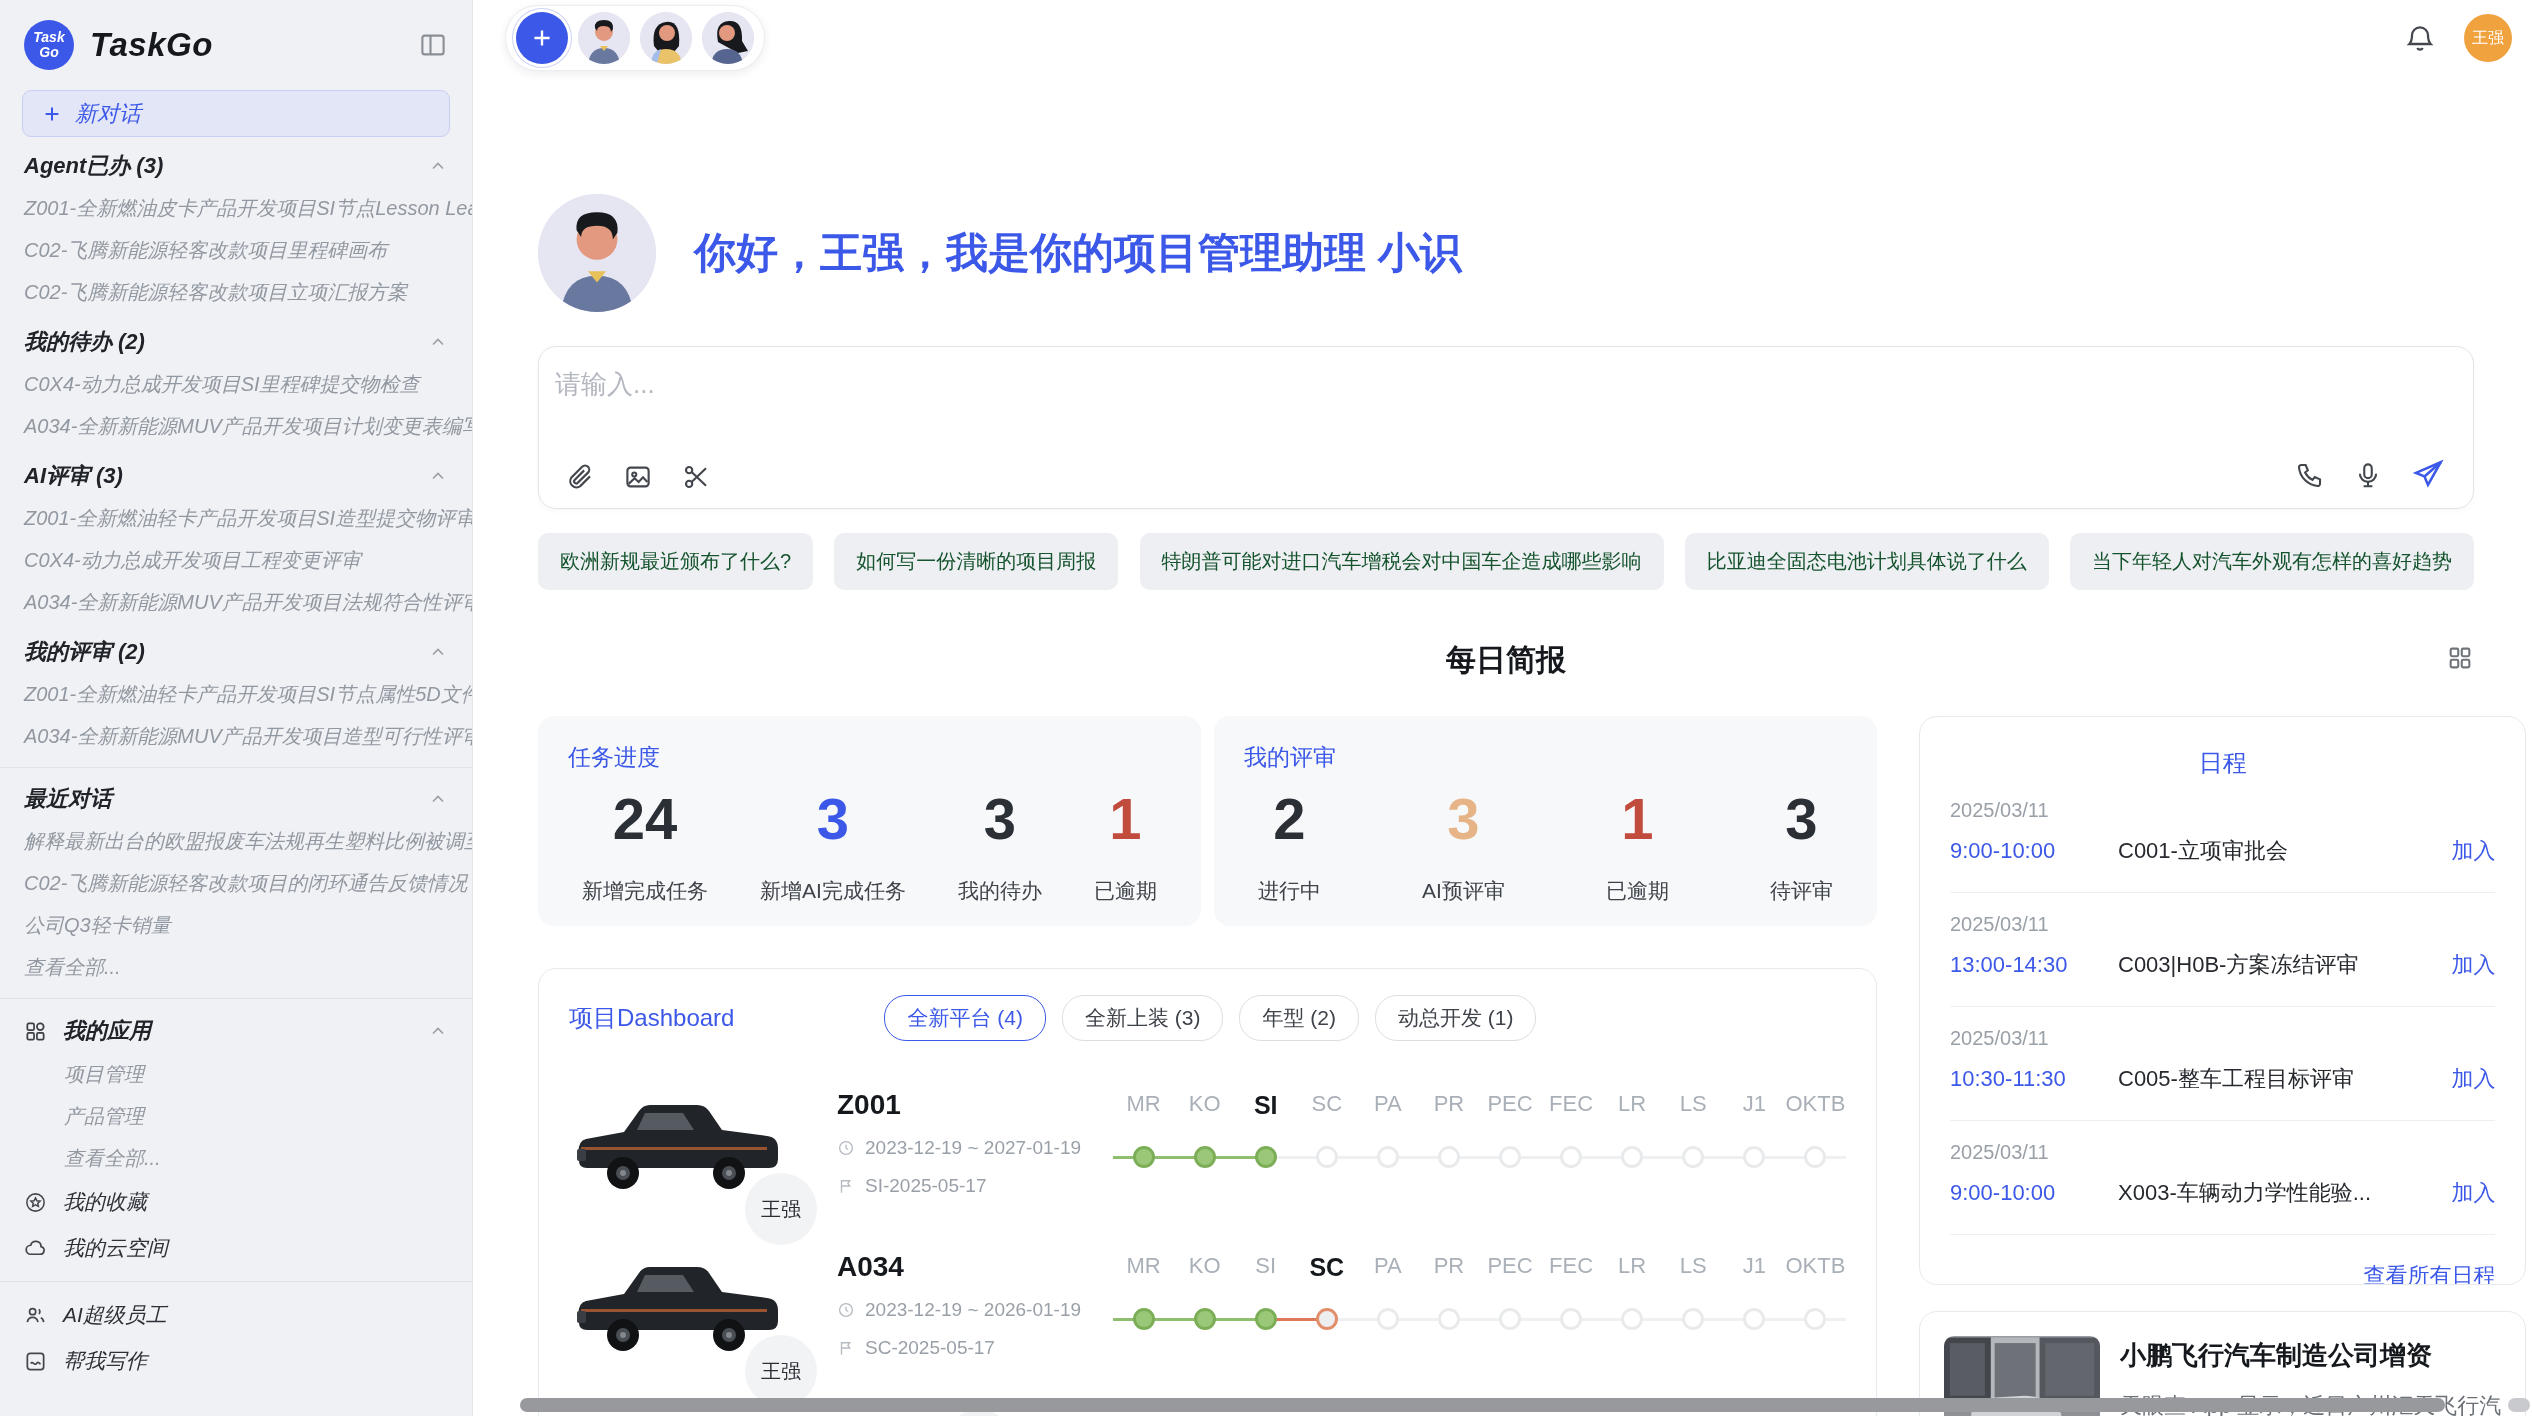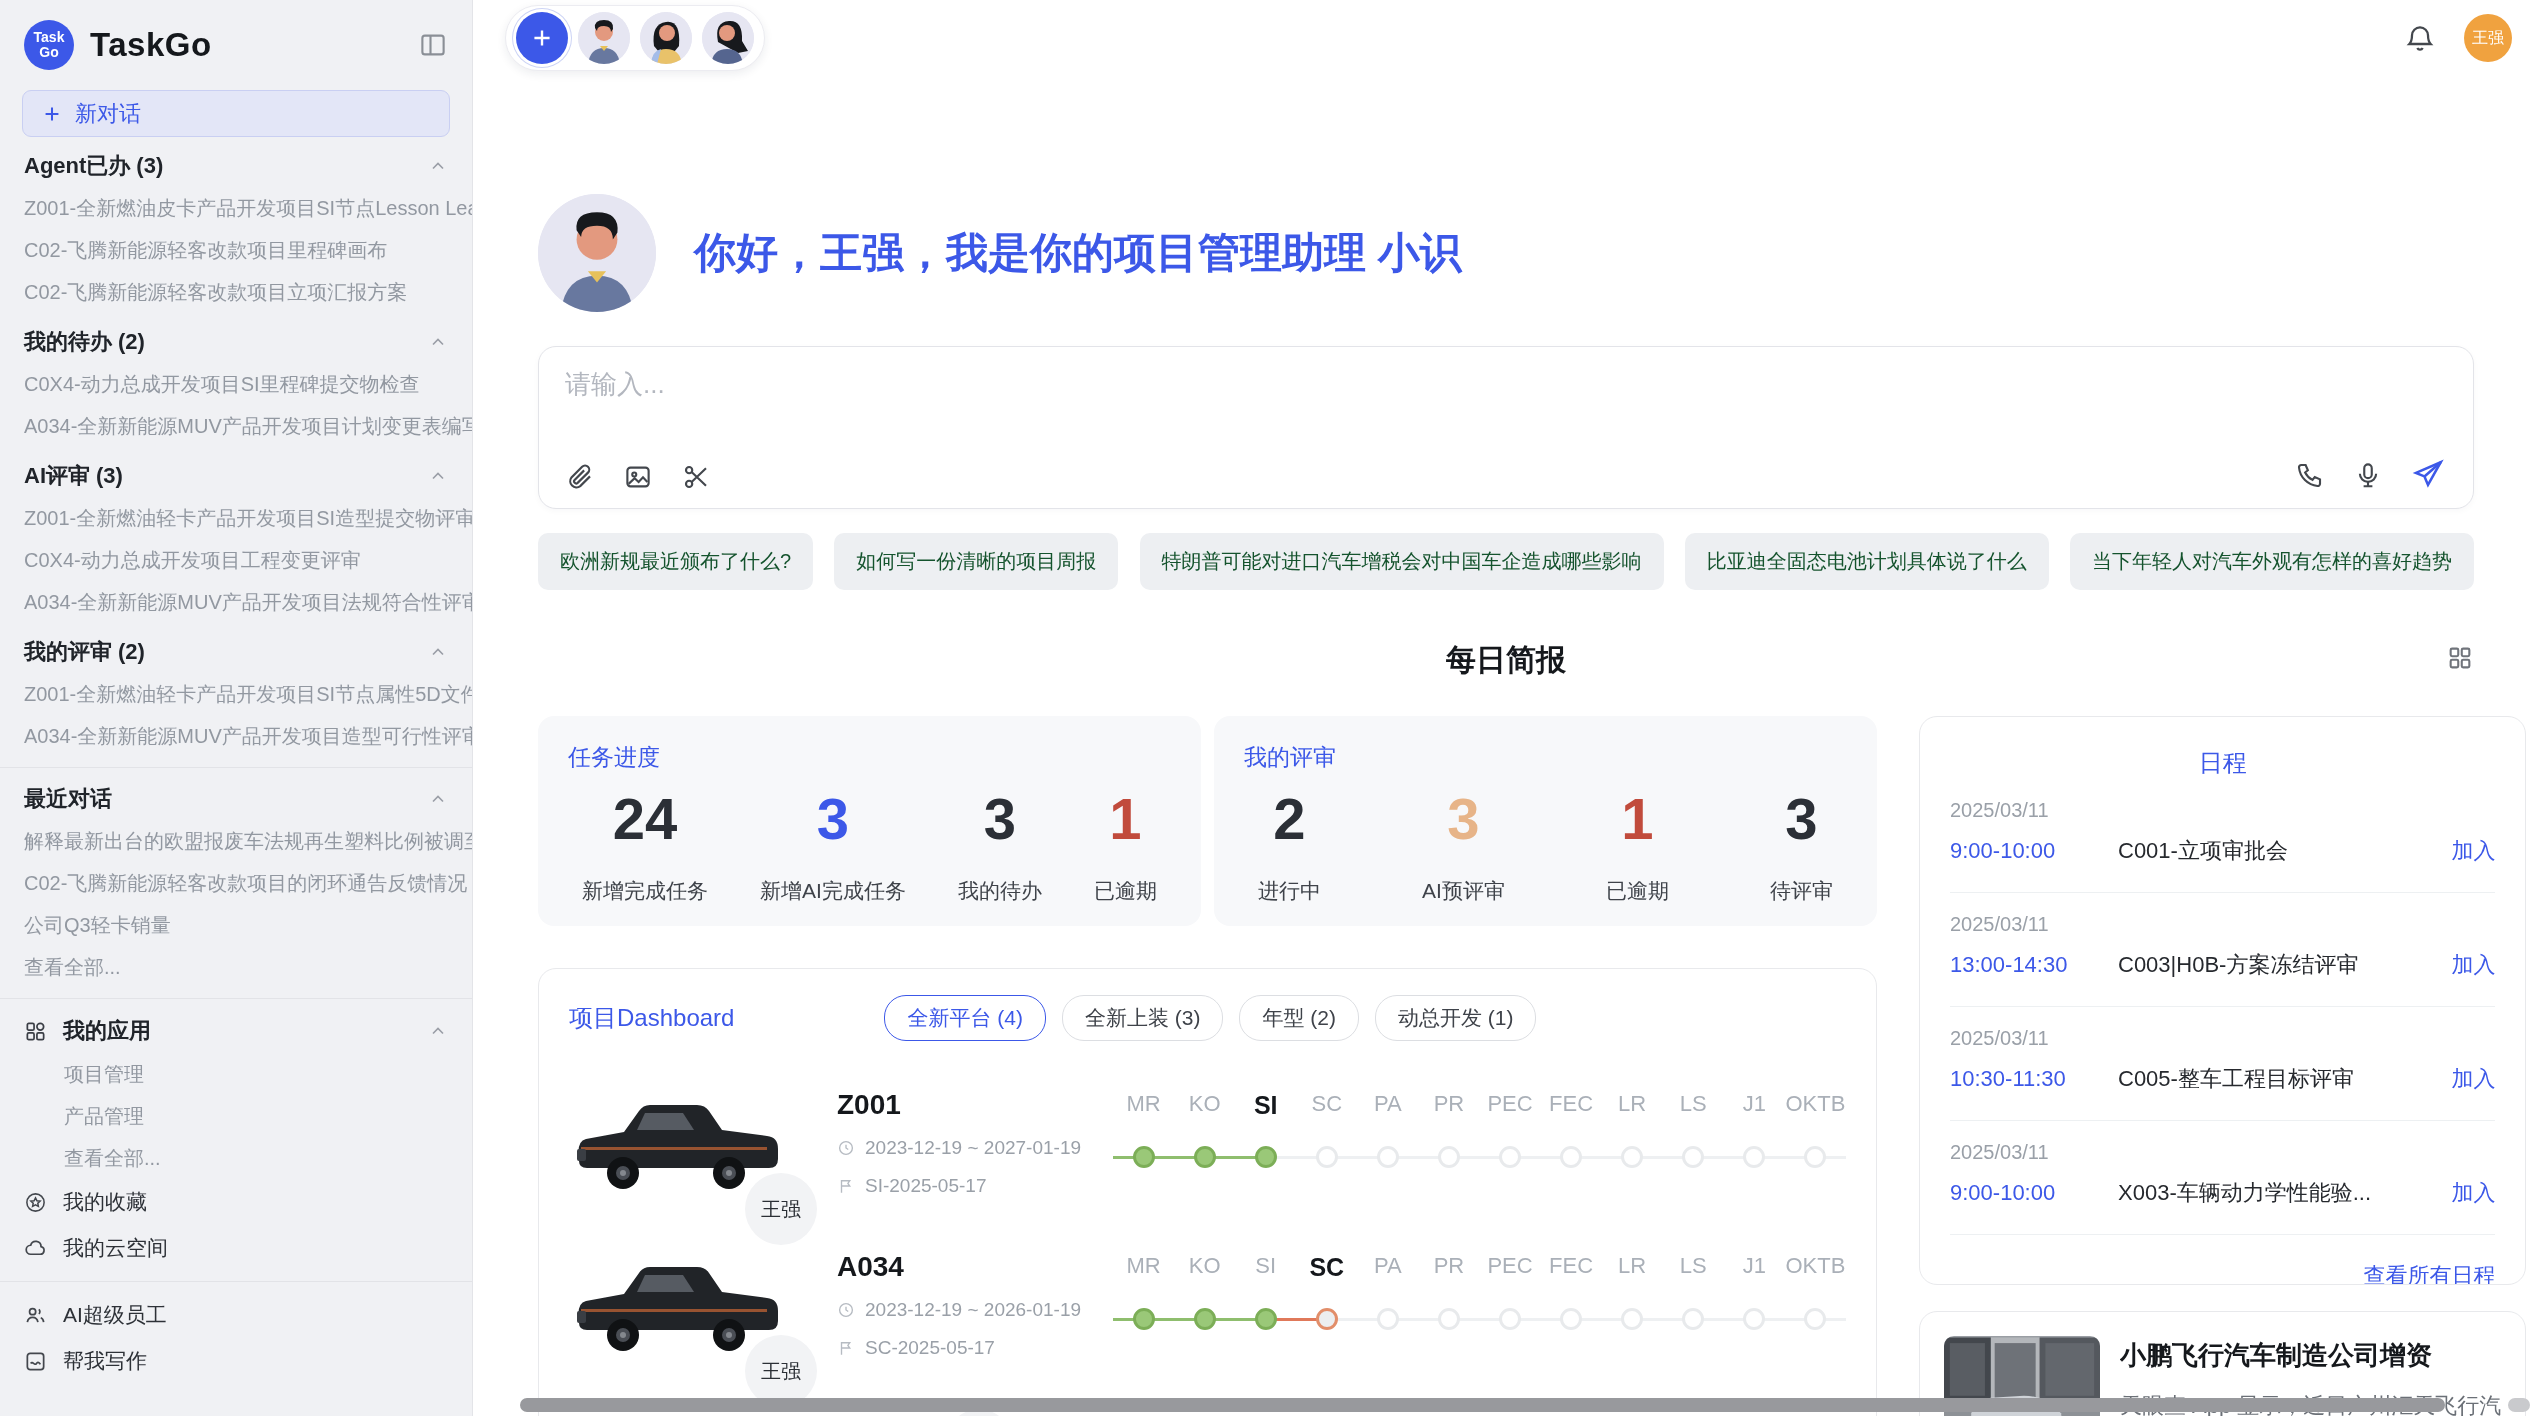--- a/index.html
+++ b/index.html
@@ -4,21 +4,21 @@
 <style>
   :root{
     --accent:#3c58e8; --red:#c14b3c; --orange:#e7b488; --green:#8bbd67;
     --ink:#1f2227; --gray:#9298a1; --meta:#9aa0a8; --border:#e7e8ec;
   }
   *{margin:0;padding:0;box-sizing:border-box;font-family:"Liberation Sans","DejaVu Sans",sans-serif;}
   html,body{background:#fff;}
   .app{position:relative;width:2532px;height:1416px;overflow:hidden;background:#fff;display:flex;}
   svg{display:block;}
   
-  .sidebar{width:473px;min-width:473px;height:100%;background:#f0f1f4;border-right:1px solid #e3e4e8;padding:14px 0 0 0;overflow:hidden;}
+  .sidebar{width:473px;min-width:473px;height:100%;background:#f0f1f4;border-right:1px solid #e3e4e8;padding:14px 0 0 0;overflow:hidden;font-style:italic;}
   .logo-row{display:flex;align-items:center;padding:0 24px;height:62px;}
   .logo-circle{width:50px;height:50px;border-radius:50%;background:var(--accent);color:#fff;display:flex;flex-direction:column;align-items:center;justify-content:center;font-size:14px;line-height:15px;font-weight:600;}
   .logo-title{font-size:33px;font-weight:700;color:#15181c;margin-left:16px;letter-spacing:.5px;}
   .collapse-btn{margin-left:auto;color:#8a8f96;cursor:pointer;}
   .new-chat{margin:14px 22px 6px 22px;height:47px;background:#e3e6f7;border:1px solid #c9cff2;border-radius:9px;display:flex;align-items:center;padding:0 18px;color:var(--accent);font-size:22px;cursor:pointer;}
   .new-chat .plus{margin-right:12px;display:flex;}
   .sec-h{display:flex;align-items:center;height:42px;margin-top:8px;padding:0 24px;font-size:22px;color:#20242a;font-weight:600;}
   .sec-h .count{margin-left:6px;font-weight:600;}
   .sec-h .chev{margin-left:auto;color:#9a9ea6;display:flex;}
   .sec-item{height:42px;line-height:42px;padding:0 0 0 24px;font-size:20px;color:#9298a1;white-space:nowrap;overflow:hidden;cursor:pointer;}
@@ -38,21 +38,21 @@
   .top-right{margin-left:auto;display:flex;align-items:center;gap:28px;}
   .bell{color:#43474d;cursor:pointer;}
   .user-badge{width:48px;height:48px;border-radius:50%;background:#f0a23f;color:#fff;font-size:16px;display:flex;align-items:center;justify-content:center;cursor:pointer;}
   .content{padding:0 58px 0 65px;}
   
   .greeting{display:flex;align-items:center;margin-top:118px;}
   .greet-avatar{width:118px;height:118px;border-radius:50%;overflow:hidden;background:#e4e4f1;}
   .greet-text{margin-left:38px;font-size:42px;font-weight:700;color:var(--accent);}
   
   .composer{margin-top:34px;height:163px;border:1px solid #e3e4e9;border-radius:18px;background:#fff;position:relative;box-shadow:0 2px 6px rgba(30,34,60,.03);}
-  .composer input{position:absolute;top:22px;left:26px;right:28px;border:none;outline:none;font-size:26px;color:#333;background:transparent;}
+  .composer input{position:absolute;top:22px;left:16px;right:28px;border:none;outline:none;font-size:26px;color:#333;background:transparent;}
   .composer input::placeholder{color:#b3b7bf;}
   .tool-left{position:absolute;left:26px;bottom:16px;display:flex;gap:28px;color:#43474d;}
   .tool-right{position:absolute;right:28px;bottom:16px;display:flex;gap:28px;align-items:center;color:#43474d;}
   .tool-right .send{color:var(--accent);}
   .toolbtn{cursor:pointer;display:flex;}
   
   .chips{margin-top:24px;display:flex;justify-content:space-between;gap:18px;overflow:hidden;}
   .chip{background:#edeff2;border-radius:10px;padding:15px 22px;font-size:20px;color:#14532d;white-space:nowrap;cursor:pointer;}
   
   .brief-head{margin-top:50px;position:relative;height:40px;display:flex;align-items:center;justify-content:center;}

